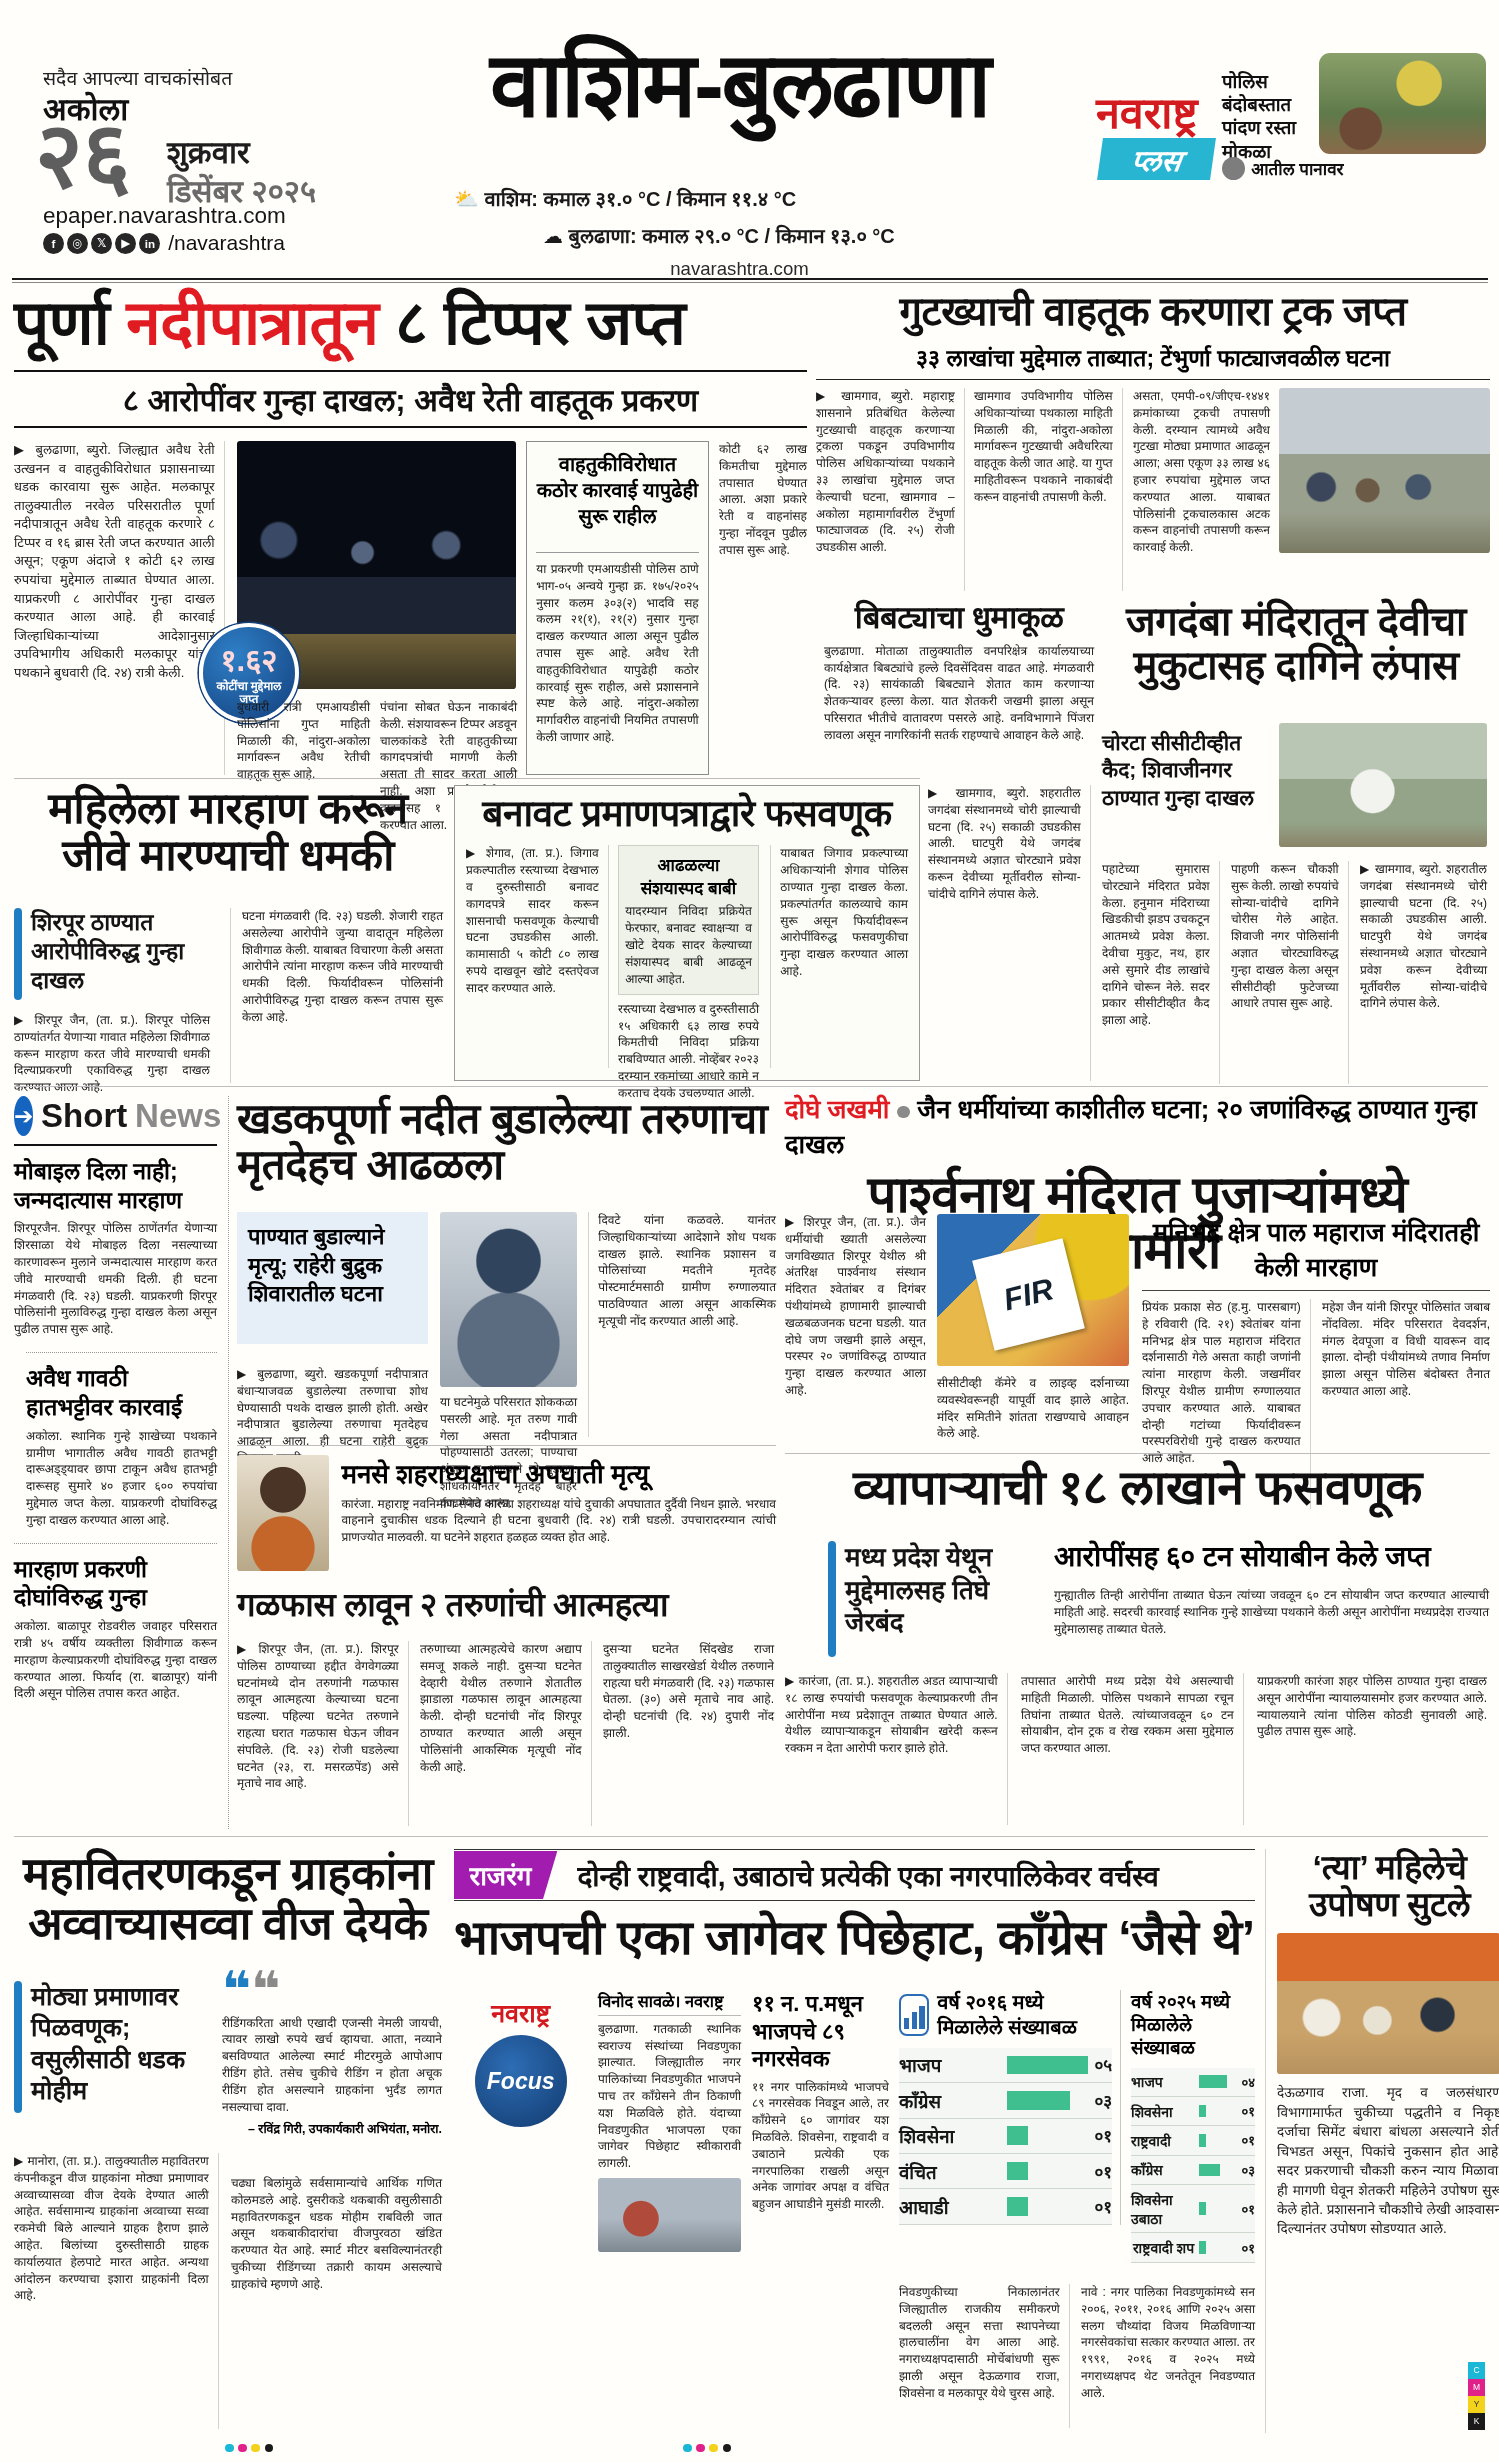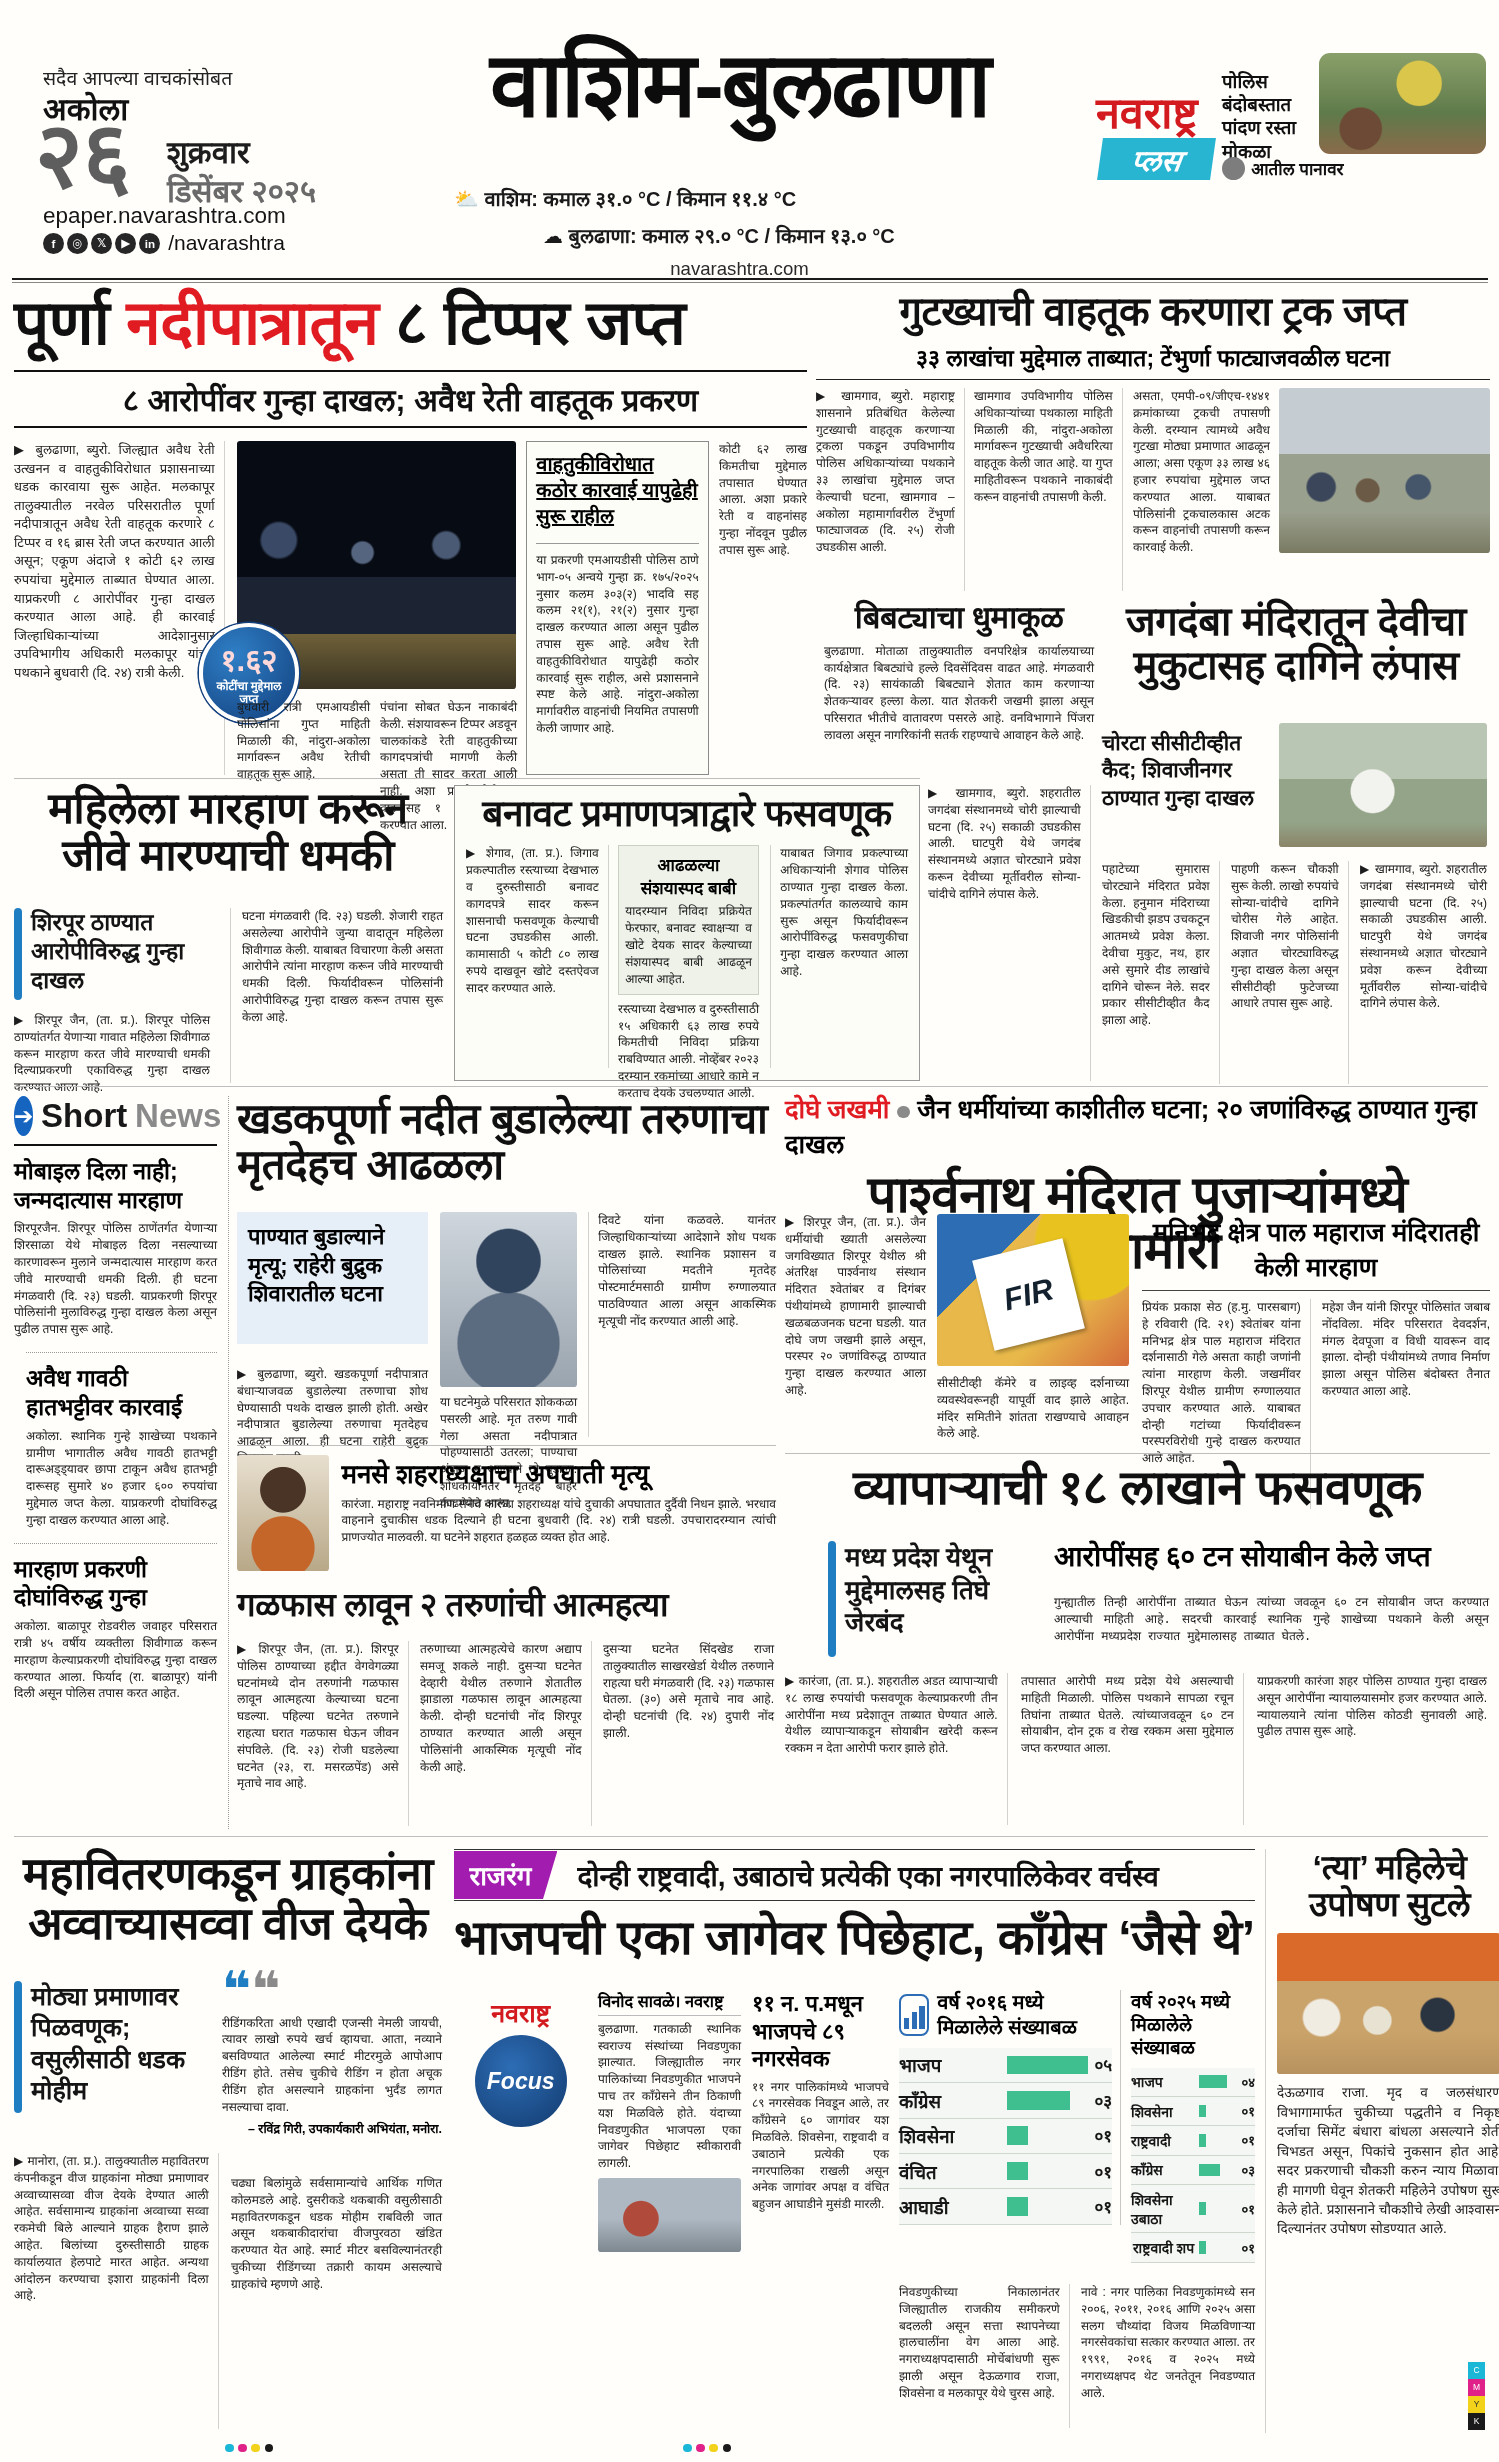--- a/index.html
+++ b/index.html
@@ -87,21 +87,21 @@
         radial-gradient(circle at 45% 45%,#55657f 0 5%,transparent 6%),
         radial-gradient(circle at 75% 42%,#4a5a74 0 5%,transparent 6%),
         linear-gradient(180deg,#070b14 0 55%,#1c2433 55% 78%,#6e6038 78%,#3a3422);"></div>
     <div class="badge" style="position:absolute;left:185px;top:334px;width:92px;height:92px;">
       <div style="font-size:31px;font-weight:900;margin-top:11px;color:#ffd9d9;">१.६२</div>
       <div style="font-size:11.6px;font-weight:700;line-height:1.1;padding:0 6.2px;">कोटींचा मुद्देमाल जप्त</div>
     </div>
     <div class="body-sm" style="position:absolute;left:223px;top:410px;width:133px;">बुधवारी रात्री एमआयडीसी पोलिसांना गुप्त माहिती मिळाली की, नांदुरा-अकोला मार्गावरून अवैध रेतीची वाहतूक सुरू आहे.</div>
     <div class="body-sm" style="position:absolute;left:366px;top:410px;width:137px;">पंचांना सोबत घेऊन नाकाबंदी केली. संशयावरून टिप्पर अडवून चालकांकडे रेती वाहतुकीच्या कागदपत्रांची मागणी केली असता ती सादर करता आली नाही. अशा प्रकारे रेती व वाहनांसह १ गुन्हा दाखल करण्यात आला.</div>
     <div class="box" style="position:absolute;left:512px;top:152px;width:183px;height:334px;padding:9.3px;">
-      <div style="font-size:20px;font-weight:800;text-align:left;line-height:1.3;border-bottom:1.6px solid #999;padding-bottom:14px;text-decoration:underline;">वाहतुकीविरोधात कठोर कारवाई यापुढेही सुरू राहील</div>
+      <div style="font-size:20px;font-weight:800;text-align:center;line-height:1.3;border-bottom:1.6px solid #999;padding-bottom:23px;">वाहतुकीविरोधात कठोर कारवाई यापुढेही सुरू राहील</div>
       <div class="body-sm" style="margin-top:7.8px;">या प्रकरणी एमआयडीसी पोलिस ठाणे भाग-०५ अन्वये गुन्हा क्र. १७५/२०२५ नुसार कलम ३०३(२) भादवि सह कलम २१(१), २१(२) नुसार गुन्हा दाखल करण्यात आला असून पुढील तपास सुरू आहे. अवैध रेती वाहतुकीविरोधात यापुढेही कठोर कारवाई सुरू राहील, असे प्रशासनाने स्पष्ट केले आहे. नांदुरा-अकोला मार्गावरील वाहनांची नियमित तपासणी केली जाणार आहे.</div>
     </div>
     <div class="body-sm" style="position:absolute;left:705px;top:152px;width:88px;height:334px;">कोटी ६२ लाख किमतीचा मुद्देमाल तपासात घेण्यात आला. अशा प्रकारे रेती व वाहनांसह गुन्हा नोंदवून पुढील तपास सुरू आहे.</div>
   </div>
 
   <div class="abs" style="left:816px;top:289px;width:674px;height:309px;">
     <div class="hl" style="font-size:40px;text-align:center;">गुटख्याची वाहतूक करणारा ट्रक जप्त</div>
     <div style="margin-top:7.8px;font-size:23px;font-weight:800;text-align:center;border-bottom:1.6px solid #222;padding-bottom:6.2px;">३३ लाखांचा मुद्देमाल ताब्यात; टेंभुर्णा फाट्याजवळील घटना</div>
     <div class="body-sm colsep" style="position:absolute;left:0;top:99px;width:149px;height:203px;">▶ खामगाव, ब्युरो. महाराष्ट्र शासनाने प्रतिबंधित केलेल्या गुटख्याची वाहतूक करणाऱ्या ट्रकला पकडून उपविभागीय पोलिस अधिकाऱ्यांच्या पथकाने ३३ लाखांचा मुद्देमाल जप्त केल्याची घटना, खामगाव – अकोला महामार्गावरील टेंभुर्णा फाट्याजवळ (दि. २५) रोजी उघडकीस आली.</div>
     <div class="body-sm colsep" style="position:absolute;left:158px;top:99px;width:149px;height:203px;">खामगाव उपविभागीय पोलिस अधिकाऱ्यांच्या पथकाला माहिती मिळाली की, नांदुरा-अकोला मार्गावरून गुटख्याची अवैधरित्या वाहतूक केली जात आहे. या गुप्त माहितीवरून पथकाने नाकाबंदी करून वाहनांची तपासणी केली.</div>
@@ -234,21 +234,21 @@
 
   <div class="lrule" style="left:785px;top:1453px;width:705px;height:0.8px;"></div>
   <div class="abs" style="left:785px;top:1462px;width:705px;height:368px;">
     <div class="hl" style="font-size:48px;text-align:center;">व्यापाऱ्याची १८ लाखाने फसवणूक</div>
     <div class="bullet-bar" style="position:absolute;left:43px;top:79px;width:206px;">
       <div class="bar" style="height:116px;"></div>
       <div class="txt" style="font-size:26px;">मध्य प्रदेश येथून मुद्देमालसह तिघे जेरबंद</div>
     </div>
     <div style="position:absolute;left:269px;top:74px;width:435px;">
       <div style="font-size:28px;font-weight:800;">आरोपींसह ६० टन सोयाबीन केले जप्त</div>
-      <div class="body-sm" style="margin-top:21px;font-family:Liberation Mono, monospace;">गुन्ह्यातील तिन्ही आरोपींना ताब्यात घेऊन त्यांच्या जवळून ६० टन सोयाबीन जप्त करण्यात आल्याची माहिती आहे. सदरची कारवाई स्थानिक गुन्हे शाखेच्या पथकाने केली असून आरोपींना मध्यप्रदेश राज्यात मुद्देमालासह ताब्यात घेतले.</div>
+      <div class="body-sm" style="margin-top:13px;">गुन्ह्यातील तिन्ही आरोपींना ताब्यात घेऊन त्यांच्या जवळून ६० टन सोयाबीन जप्त करण्यात आल्याची माहिती आहे. सदरची कारवाई स्थानिक गुन्हे शाखेच्या पथकाने केली असून आरोपींना मध्यप्रदेश राज्यात मुद्देमालासह ताब्यात घेतले.</div>
     </div>
     <div class="body-sm colsep" style="position:absolute;left:0;top:211px;width:223px;height:152px;">▶ कारंजा, (ता. प्र.). शहरातील अडत व्यापाऱ्याची १८ लाख रुपयांची फसवणूक केल्याप्रकरणी तीन आरोपींना मध्य प्रदेशातून ताब्यात घेण्यात आले. येथील व्यापाऱ्याकडून सोयाबीन खरेदी करून रक्कम न देता आरोपी फरार झाले होते.</div>
     <div class="body-sm colsep" style="position:absolute;left:236px;top:211px;width:223px;height:152px;">तपासात आरोपी मध्य प्रदेश येथे असल्याची माहिती मिळाली. पोलिस पथकाने सापळा रचून तिघांना ताब्यात घेतले. त्यांच्याजवळून ६० टन सोयाबीन, दोन ट्रक व रोख रक्कम असा मुद्देमाल जप्त करण्यात आला.</div>
     <div class="body-sm" style="position:absolute;left:472px;top:211px;width:230px;height:152px;">याप्रकरणी कारंजा शहर पोलिस ठाण्यात गुन्हा दाखल असून आरोपींना न्यायालयासमोर हजर करण्यात आले. न्यायालयाने त्यांना पोलिस कोठडी सुनावली आहे. पुढील तपास सुरू आहे.</div>
   </div>
 
   <div class="lrule" style="left:14px;top:1836px;width:1474px;height:0.8px;"></div>
   <div class="abs" style="left:14px;top:1849px;width:428px;height:584px;">
     <div class="hl" style="font-size:45px;text-align:center;">महावितरणकडून ग्राहकांना अव्वाच्यासव्वा वीज देयके</div>
     <div class="bullet-bar" style="position:absolute;left:0;top:132px;width:191px;">

